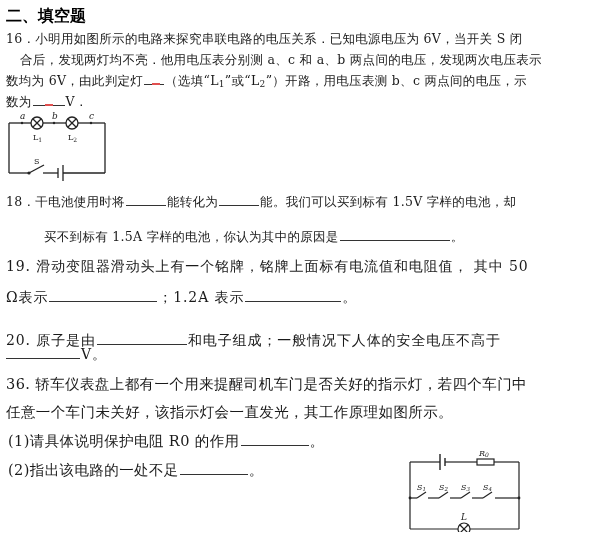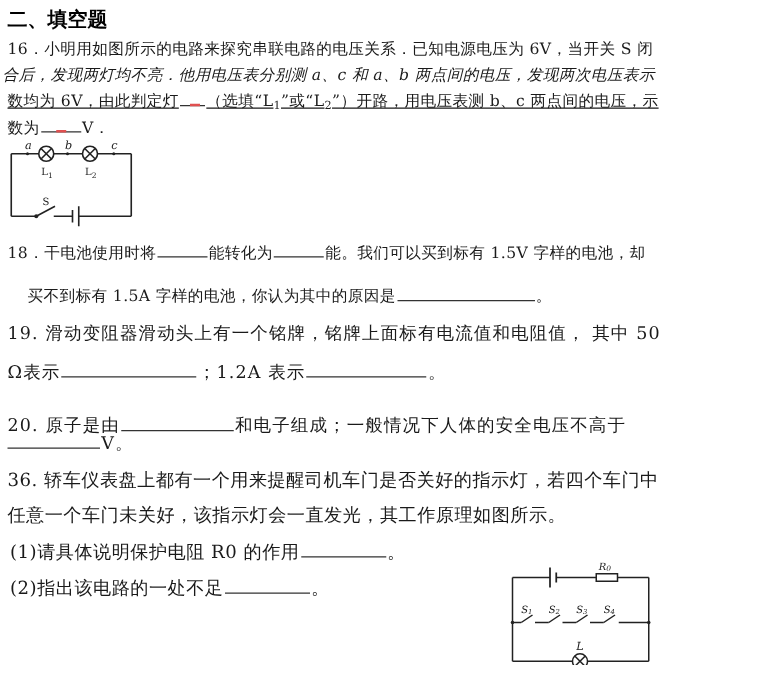--- a/index.html
+++ b/index.html
@@ -19,22 +19,22 @@
     .sub { font-size: 9px; vertical-align: -2px; }
     svg { position: absolute; }
   </style>
 </head>
 <body>
 
 <div class="abs h" style="left:6px; top:6px;">二、填空题</div>
 
 <div>
   <div class="abs t13" style="left:6px; top:31px;">16．小明用如图所示的电路来探究串联电路的电压关系．已知电源电压为 6V，当开关 S 闭</div>
-  <div class="abs t13" style="left:2px; top:52px;font-style:italic;">合后，发现两灯均不亮．他用电压表分别测 a、c 和 a、b 两点间的电压，发现两次电压表示</div>
-  <div class="abs t13" style="left:6px; top:73px;text-decoration:underline;">
+  <div class="abs t13" style="left:20px; top:52px;">合后，发现两灯均不亮．他用电压表分别测 a、c 和 a、b 两点间的电压，发现两次电压表示</div>
+  <div class="abs t13" style="left:6px; top:73px;">
     <span>数均为 6V，由此判定灯</span><span class="blank red" style="width:20px;"></span><span>（选填“L</span><span class="sub">1</span><span>”或“L</span><span class="sub">2</span><span>”）开路，用电压表测 b、c 两点间的电压，示</span>
   </div>
   <div class="abs t13" style="left:6px; top:94px;text-align:center;">
     <span>数为</span><span class="blank red" style="width:32px;"></span><span>V．</span>
   </div>
 
   <svg style="left:4px; top:110px;" width="110" height="75" viewBox="0 0 110 75">
     <g stroke="#222" stroke-width="1.3" fill="none">
 
       <line x1="5" y1="13" x2="27" y2="13"></line>
@@ -73,21 +73,21 @@
     <text x="29" y="30" font-size="8" font-family="DejaVu Serif, serif" fill="#222"><tspan>L</tspan><tspan font-size="6" dy="2">1</tspan></text>
     <text x="64" y="30" font-size="8" font-family="DejaVu Serif, serif" fill="#222"><tspan>L</tspan><tspan font-size="6" dy="2">2</tspan></text>
     <text x="30" y="54" font-size="8" font-family="DejaVu Serif, serif" fill="#222">S</text>
   </svg>
 </div>
 
 <div>
   <div class="abs t13" style="left:6px; top:194px;">
     <span>18．干电池使用时将</span><span class="blank" style="width:40px;"></span><span>能转化为</span><span class="blank" style="width:40px;"></span><span>能。我们可以买到标有 1.5V 字样的电池，却</span>
   </div>
-  <div class="abs t13" style="left:22px; top:229px;">
+  <div class="abs t13" style="left:44px; top:229px;">
     <span>买不到标有 1.5A 字样的电池，你认为其中的原因是</span><span class="blank" style="width:110px;"></span><span>。</span>
   </div>
 </div>
 
 <div>
   <div class="abs t15" style="left:6px; top:258px;">19. 滑动变阻器滑动头上有一个铭牌，铭牌上面标有电流值和电阻值， 其中 50</div>
   <div class="abs t15" style="left:6px; top:289px;">
     <span>Ω表示</span><span class="blank" style="width:108px;"></span><span>；1.2A 表示</span><span class="blank" style="width:96px;"></span><span>。</span>
   </div>
 </div>

